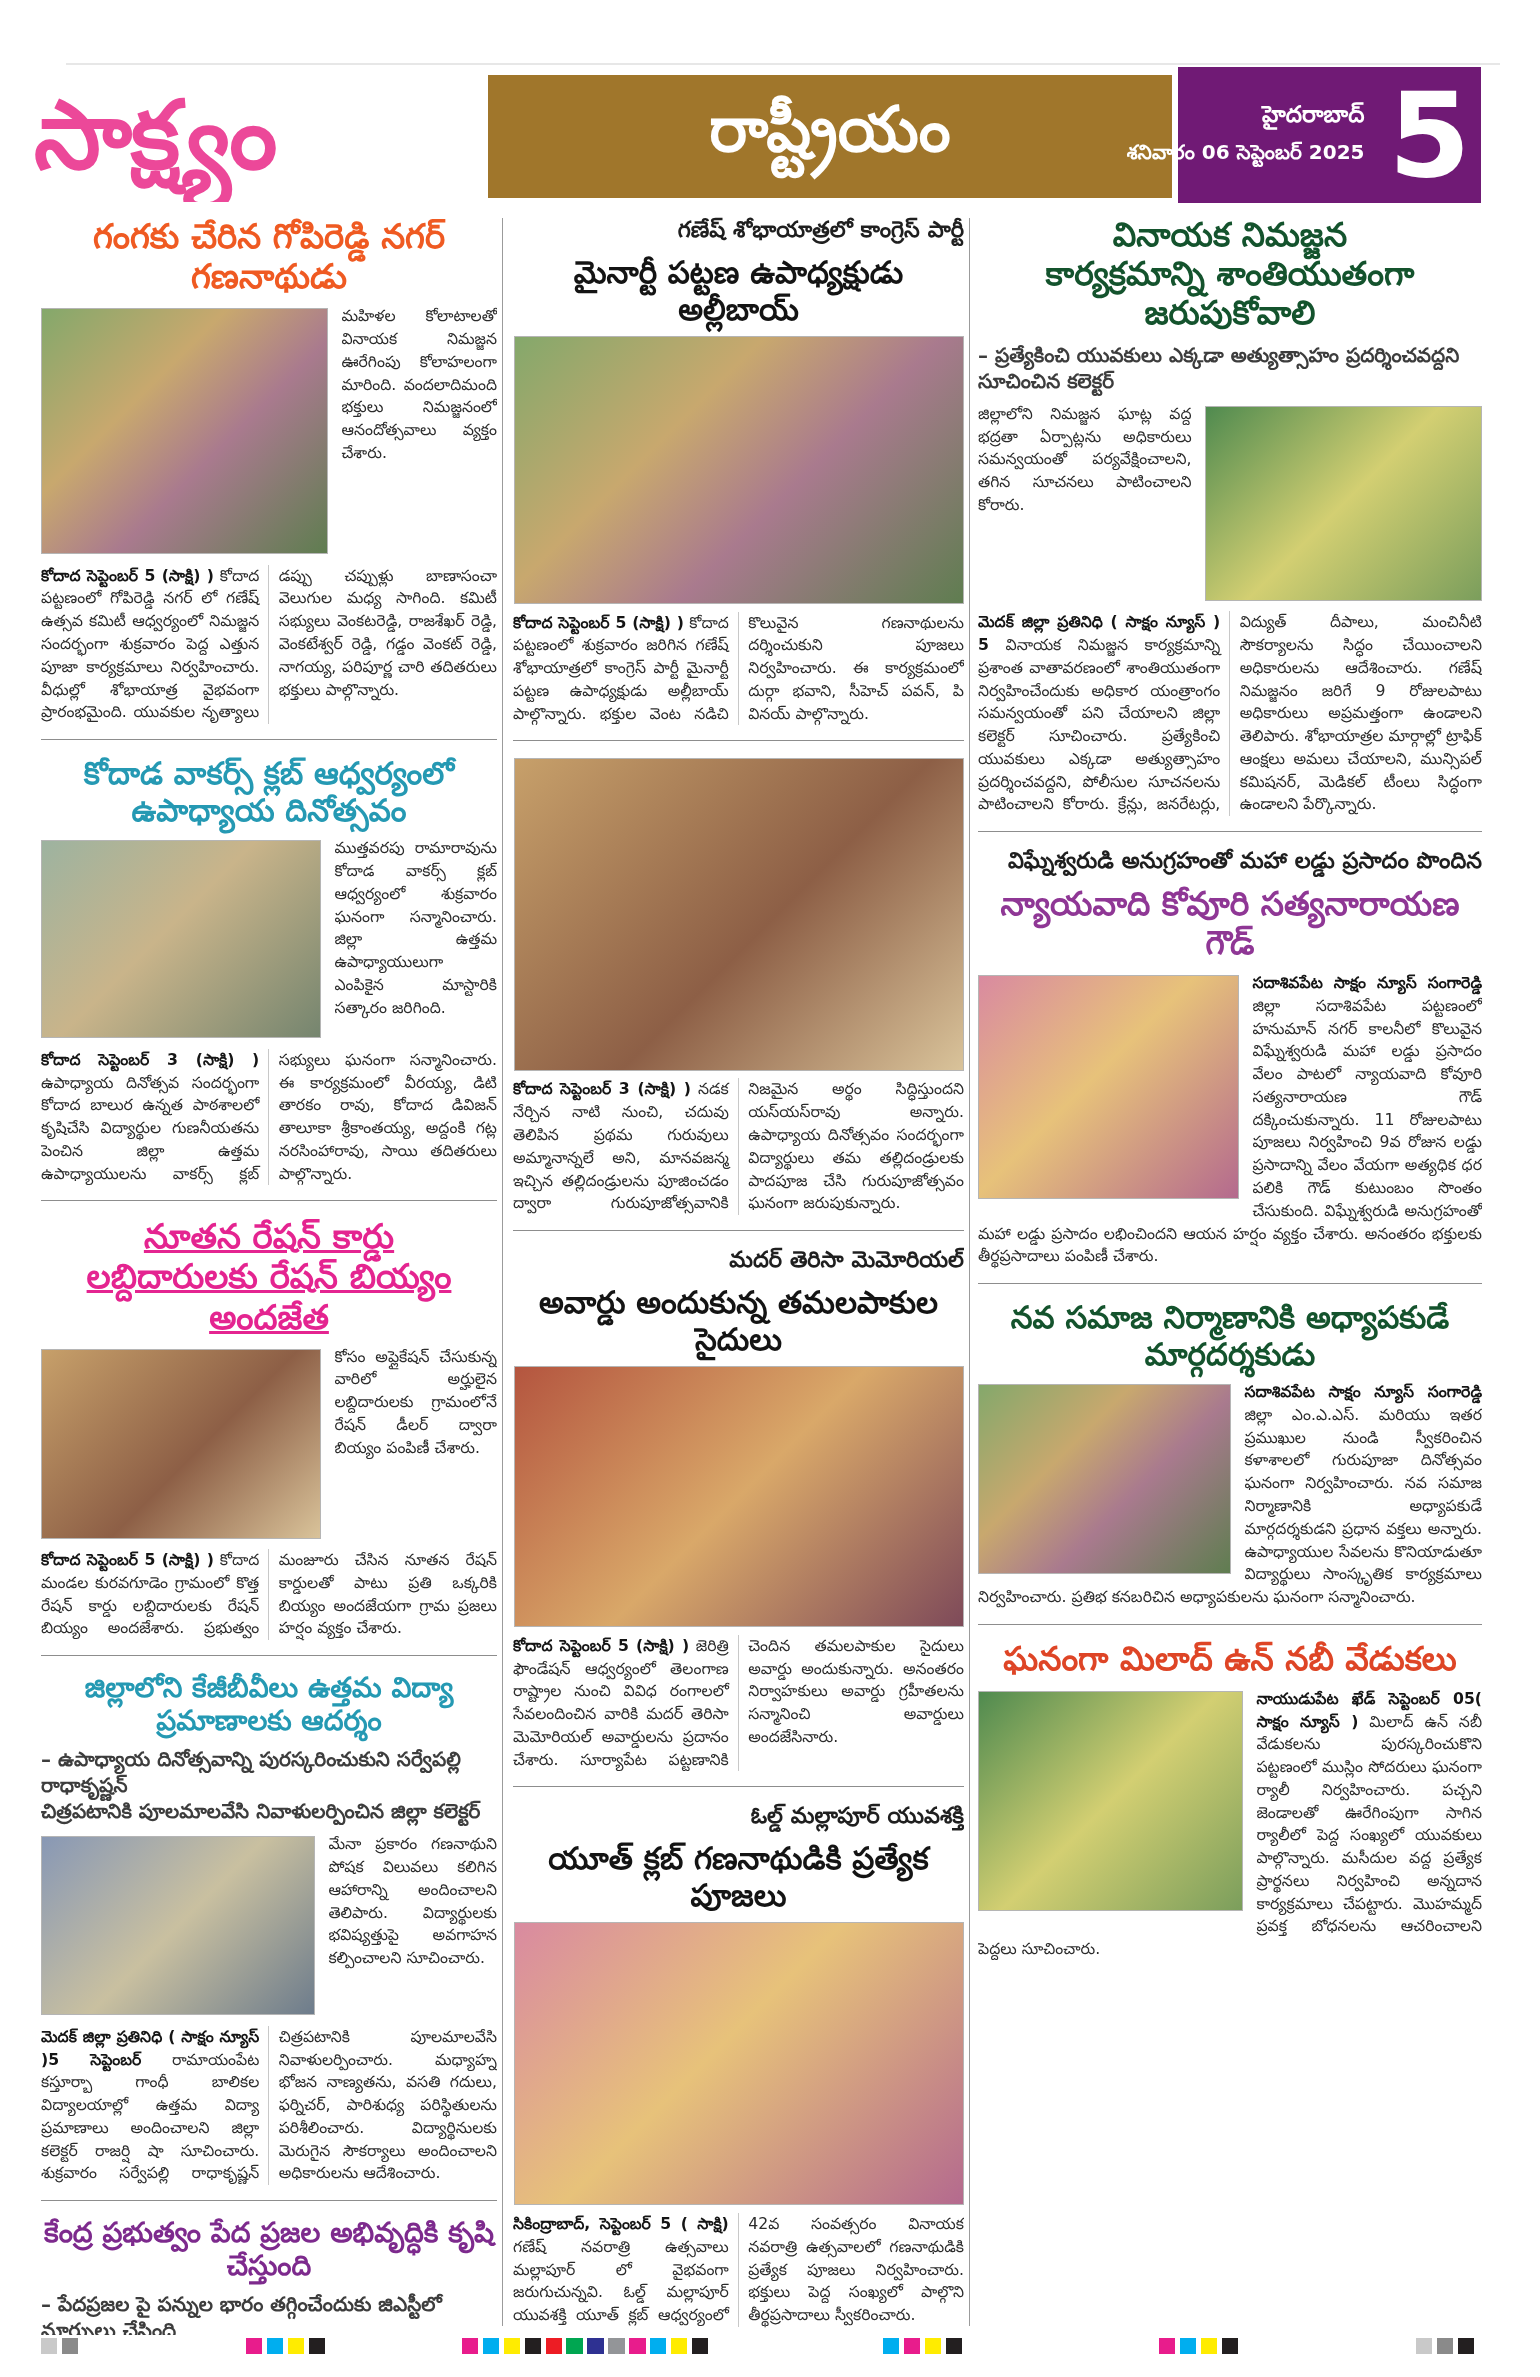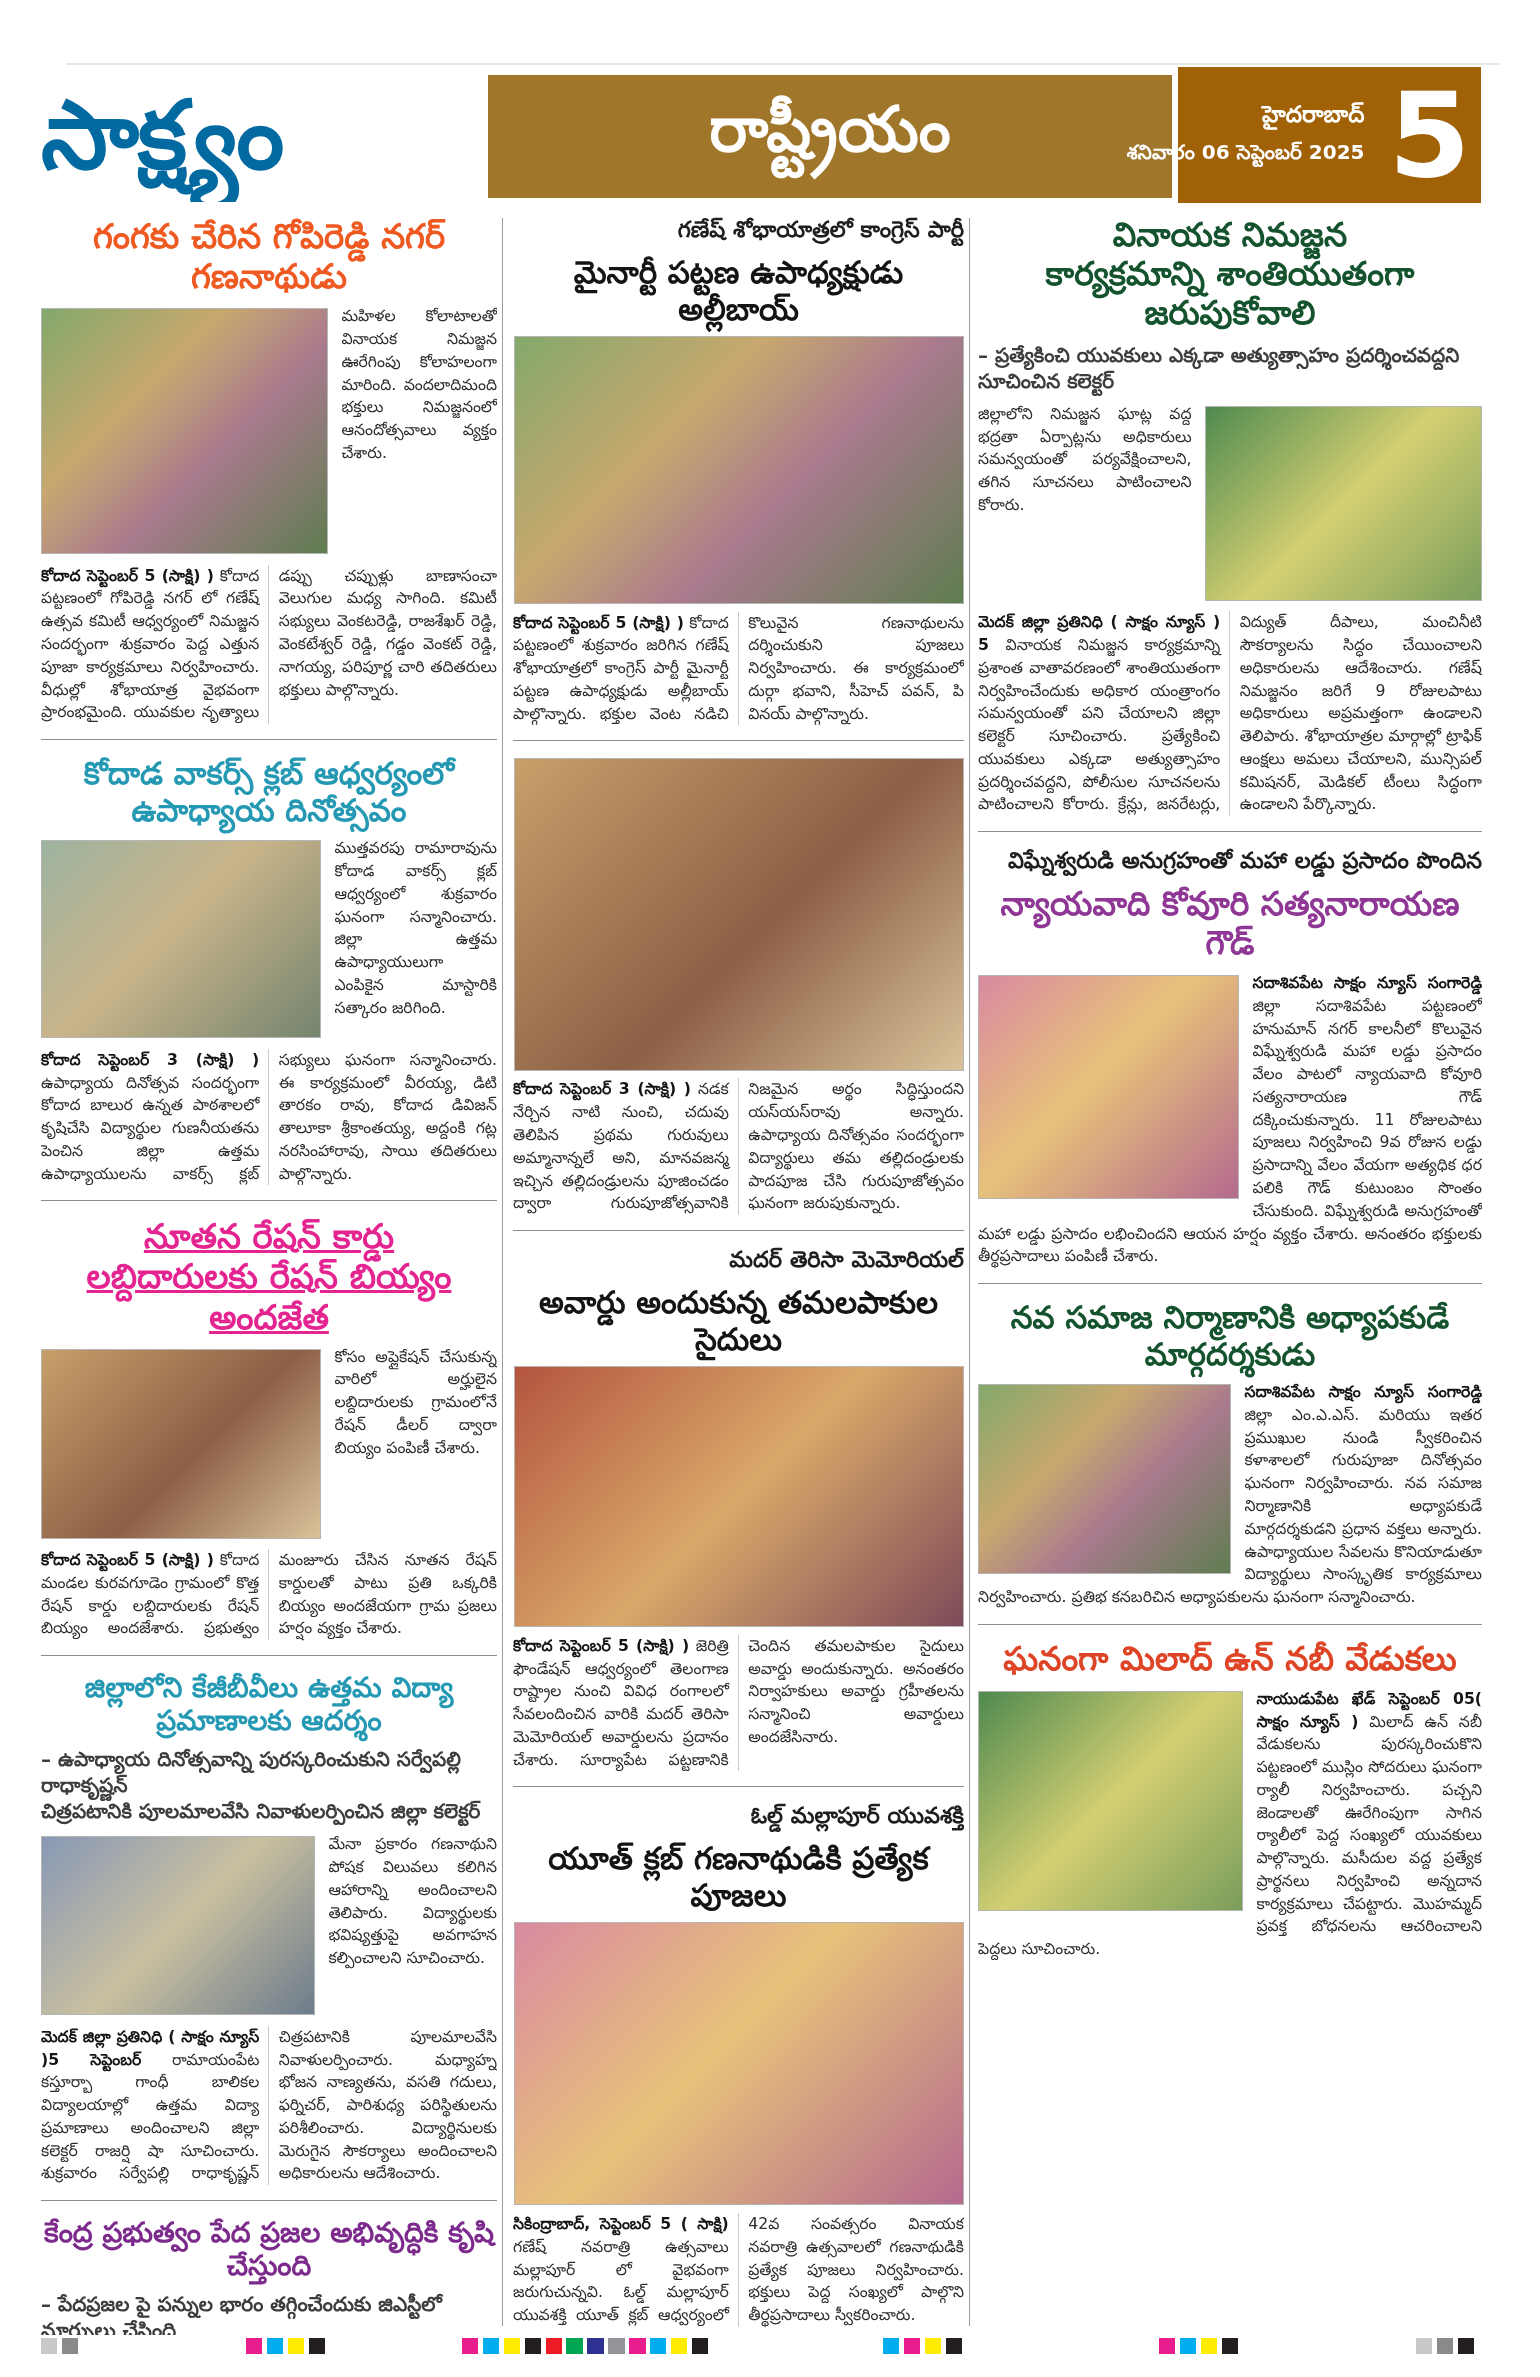--- a/index.html
+++ b/index.html
@@ -1,26 +1,26 @@
 <!DOCTYPE html>
 <html style="font-size:12px"><head>
 <meta charset="utf-8">
 <style>
   html,body{margin:0;padding:0;background:#f2f2f2;}
   .page{position:relative;width:1541px;height:2377px;background:#ffffff;overflow:hidden;
         font-family:"DejaVu Sans",sans-serif;color:#2b2b2b;}
   .topline{position:absolute;left:66px;top:63px;width:1434px;height:1.5px;background:#e7e7e7;}
 
   
-  .logo{position:absolute;left:41px;top:69px;width:440px;height:133px;
-        font-size:95px;font-weight:800;color:#0369a1;line-height:133px;letter-spacing:-1.5px;white-space:nowrap;overflow:hidden;}
+  .logo{position:absolute;left:34px;top:69px;width:440px;height:133px;
+        font-size:95px;font-weight:800;color:#ec4899;line-height:133px;letter-spacing:-1.5px;white-space:nowrap;overflow:hidden;}
   .banner{position:absolute;left:488px;top:75px;width:684px;height:123px;background:#a0762b;
           display:flex;align-items:center;justify-content:center;}
   .banner-title{color:#ffffff;font-size:63px;font-weight:700;}
-  .edition{position:absolute;left:1178px;top:67px;width:303px;height:136px;background:#a16207;
+  .edition{position:absolute;left:1178px;top:67px;width:303px;height:136px;background:#701a75;
            display:flex;align-items:center;justify-content:flex-end;padding-right:10.4px;box-sizing:border-box;}
   .edition-txt{display:flex;flex-direction:column;align-items:flex-end;gap:7.5px;margin-right:12px;}
   .edition-city{color:#fff;font-size:23px;font-weight:700;}
   .edition-date{color:#fff;font-size:20px;font-weight:700;white-space:nowrap;}
   .edition-sep{width:3.7px;height:95px;background:#e9dd8f;margin-right:12px;}
   .edition-page{color:#fff;font-size:118px;font-weight:800;line-height:0.9;}
 
   
   .col{position:absolute;top:213px;height:2122px;overflow:hidden;}
   .col-left{left:41px;width:456px;}

